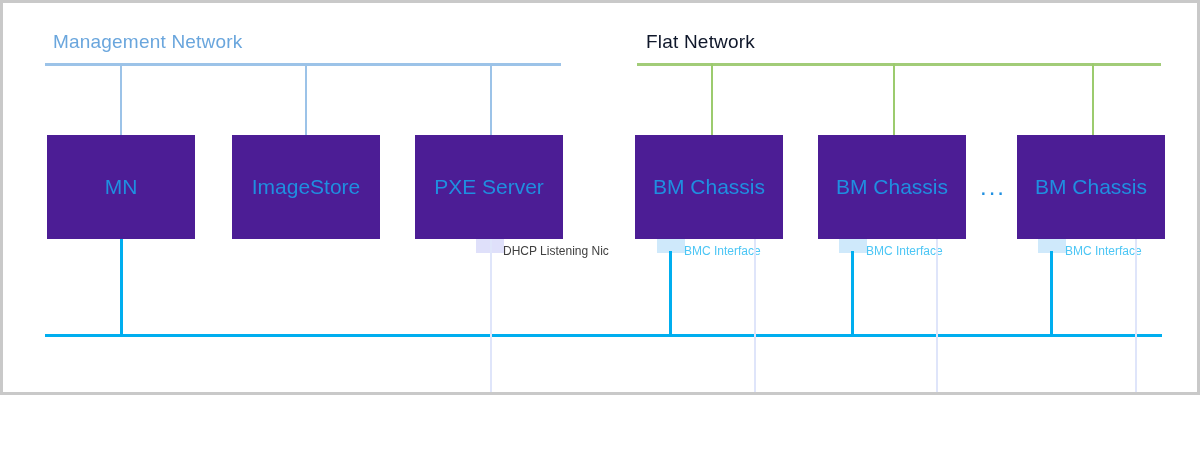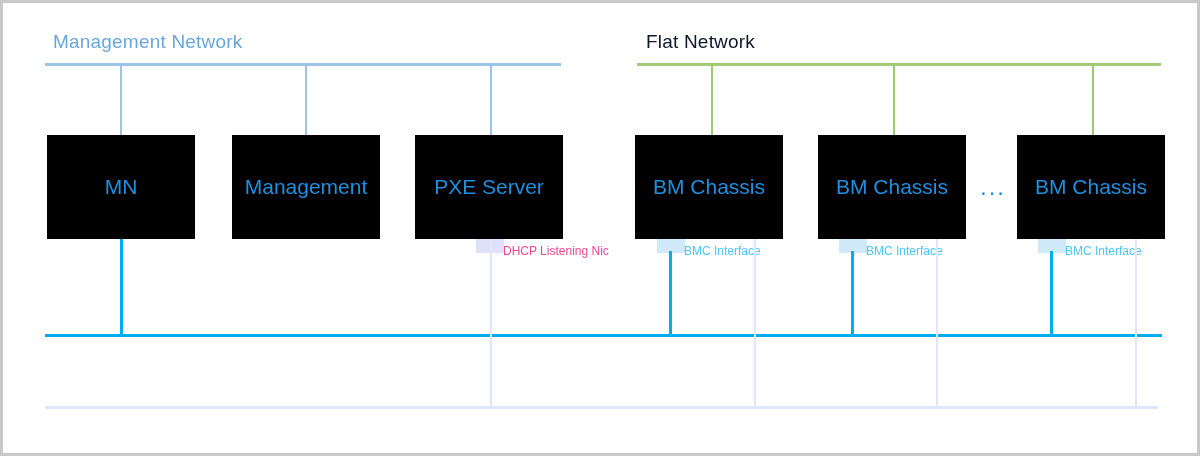--- a/index.html
+++ b/index.html
@@ -6,21 +6,21 @@
     margin: 0;
     padding: 0;
     background: #ffffff;
   }
   body {
     font-family: "Liberation Sans", sans-serif;
   }
   #canvas {
     position: relative;
     width: 1200px;
-    height: 456px;
+    height: 395px;
     background: #ffffff;
     border: 3px solid #c9c9c9;
     box-sizing: border-box;
     overflow: hidden;
   }
   
   .zone-title {
     position: absolute;
     font-size: 19px;
     letter-spacing: 0.2px;
@@ -44,21 +44,21 @@
   
   .vline { position: absolute; width: 2px; }
   .vline.mgmt   { background: #9cc3e8; }
   .vline.flat   { background: #9ccb6e; }
   .vline.ipmi   { background: #00aeef; }
   .vline.deploy { background: #dfe5fa; }
 
   
   .node {
     position: absolute;
-    background: #000000;
+    background: #4c1d95;
     display: flex;
     align-items: center;
     justify-content: center;
   }
   .node-label {
     color: #1f8fe0;
     font-size: 21px;
     white-space: nowrap;
   }
 
@@ -69,21 +69,21 @@
     height: 14px;
   }
   .nic-tab.bmc  { background: #cfe9fb; }
   .nic-tab.dhcp { background: #dfe0fa; }
   .nic-label {
     position: absolute;
     font-size: 12px;
     white-space: nowrap;
   }
   .nic-label.bmc  { color: #4cc6f5; }
-  .nic-label.dhcp { color: #ec4899; }
+  .nic-label.dhcp { color: #404040; }
 
   
   #ellipsis {
     position: absolute;
     left: 970px;
     top: 170px;
     width: 40px;
     text-align: center;
     color: #1f8fe0;
     font-size: 24px;
@@ -112,21 +112,21 @@
 
   <div class="vline flat" style="left:708px; top:60px; height:72px;"></div>
   <div class="vline flat" style="left:890px; top:60px; height:72px;"></div>
   <div class="vline flat" style="left:1089px; top:60px; height:72px;"></div>
 
   <div class="node" id="node-mn" style="left:44px; top:132px; width:148px; height:104px;">
     <span class="node-label">MN</span>
   </div>
 
   <div class="node" id="node-imagestore" style="left:229px; top:132px; width:148px; height:104px;">
-    <span class="node-label">Management</span>
+    <span class="node-label">ImageStore</span>
   </div>
 
   <div class="node" id="node-pxe" style="left:412px; top:132px; width:148px; height:104px;text-align:center;">
     <span class="node-label">PXE Server</span>
   </div>
 
   <div class="node" id="node-bm1" style="left:632px; top:132px; width:148px; height:104px;">
     <span class="node-label">BM Chassis</span>
   </div>
 

